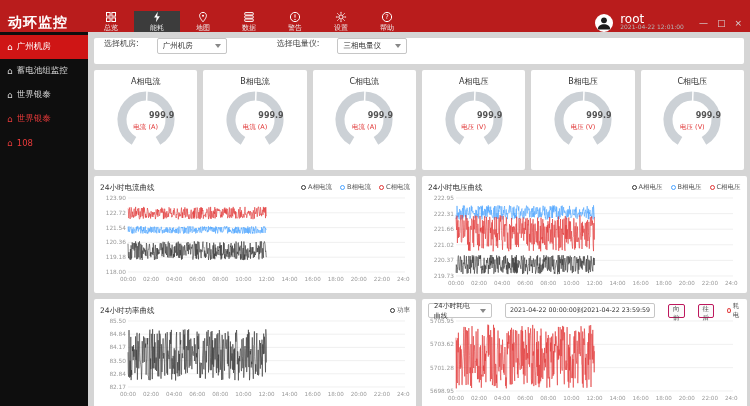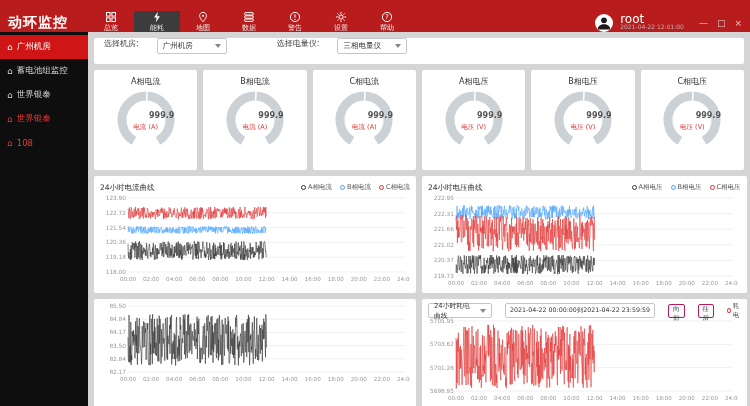--- a/index.html
+++ b/index.html
@@ -377,20 +377,29 @@
                 <text x="258.83333333333337" y="90" text-anchor="middle" font-size="5.6" fill="#999">20:00</text>
                 <text x="281.91666666666663" y="90" text-anchor="middle" font-size="5.6" fill="#999">22:00</text>
                 <text x="305" y="90" text-anchor="middle" font-size="5.6" fill="#999">24:00</text>
                 <polyline points="28.0,77.7 28.3,69.6 28.7,72.4 29.0,78.0 29.4,74.8 29.7,71.1 30.1,61.7 30.4,60.6 30.8,61.8 31.1,74.8 31.5,75.2 31.8,71.4 32.2,65.3 32.5,61.5 32.9,64.6 33.2,77.1 33.6,65.0 33.9,65.1 34.2,70.6 34.6,72.5 34.9,78.9 35.3,68.1 35.6,67.6 36.0,69.1 36.3,60.3 36.7,70.7 37.0,71.2 37.4,73.7 37.7,70.6 38.1,67.0 38.4,61.2 38.8,74.7 39.1,78.6 39.5,69.6 39.8,69.8 40.1,78.1 40.5,63.6 40.8,60.9 41.2,63.1 41.5,74.0 41.9,71.3 42.2,61.1 42.6,78.4 42.9,64.8 43.3,68.0 43.6,72.4 44.0,66.4 44.3,60.3 44.7,67.9 45.0,62.1 45.4,74.7 45.7,60.6 46.1,63.2 46.4,78.6 46.7,75.1 47.1,71.9 47.4,71.8 47.8,61.4 48.1,61.2 48.5,61.6 48.8,78.0 49.2,78.7 49.5,75.1 49.9,61.8 50.2,70.8 50.6,67.5 50.9,60.2 51.3,62.8 51.6,63.9 52.0,60.7 52.3,63.9 52.6,60.3 53.0,73.1 53.3,71.3 53.7,78.6 54.0,73.7 54.4,74.7 54.7,70.7 55.1,78.3 55.4,72.5 55.8,70.9 56.1,62.8 56.5,78.2 56.8,69.7 57.2,77.3 57.5,70.7 57.9,74.2 58.2,73.6 58.5,65.1 58.9,67.9 59.2,68.0 59.6,62.9 59.9,67.2 60.3,78.8 60.6,70.1 61.0,73.9 61.3,67.5 61.7,62.7 62.0,74.0 62.4,60.1 62.7,70.3 63.1,66.0 63.4,68.3 63.8,60.1 64.1,73.0 64.4,62.0 64.8,62.8 65.1,68.9 65.5,62.4 65.8,78.7 66.2,77.1 66.5,71.1 66.9,64.5 67.2,76.9 67.6,77.0 67.9,69.8 68.3,69.4 68.6,60.4 69.0,69.5 69.3,73.7 69.7,62.6 70.0,75.7 70.3,77.6 70.7,69.0 71.0,60.9 71.4,69.7 71.7,62.0 72.1,69.3 72.4,70.5 72.8,75.5 73.1,72.2 73.5,73.8 73.8,76.6 74.2,66.8 74.5,65.4 74.9,77.5 75.2,70.7 75.6,61.8 75.9,73.6 76.2,71.5 76.6,71.7 76.9,61.0 77.3,68.5 77.6,60.5 78.0,65.3 78.3,74.6 78.7,70.1 79.0,78.6 79.4,63.3 79.7,78.9 80.1,79.1 80.4,66.8 80.8,73.5 81.1,68.0 81.5,73.0 81.8,68.4 82.2,74.4 82.5,73.5 82.8,77.5 83.2,78.1 83.5,75.2 83.9,60.2 84.2,72.4 84.6,62.9 84.9,68.9 85.3,77.6 85.6,63.1 86.0,75.4 86.3,67.6 86.7,78.2 87.0,61.7 87.4,76.7 87.7,62.2 88.1,77.9 88.4,60.1 88.7,78.4 89.1,68.5 89.4,77.6 89.8,69.3 90.1,65.1 90.5,72.5 90.8,69.4 91.2,65.9 91.5,66.8 91.9,69.4 92.2,70.0 92.6,72.2 92.9,73.8 93.3,60.9 93.6,64.5 94.0,65.3 94.3,70.4 94.6,79.0 95.0,61.8 95.3,60.4 95.7,78.3 96.0,72.8 96.4,64.9 96.7,62.5 97.1,74.4 97.4,76.1 97.8,69.1 98.1,72.3 98.5,64.8 98.8,71.7 99.2,73.0 99.5,79.3 99.9,73.5 100.2,70.4 100.5,69.6 100.9,69.7 101.2,63.1 101.6,76.1 101.9,72.4 102.3,60.9 102.6,61.2 103.0,71.2 103.3,69.4 103.7,71.4 104.0,65.1 104.4,78.0 104.7,70.2 105.1,68.6 105.4,63.4 105.8,68.0 106.1,72.0 106.4,69.7 106.8,68.0 107.1,64.5 107.5,78.7 107.8,77.3 108.2,75.6 108.5,74.5 108.9,61.3 109.2,70.5 109.6,60.3 109.9,75.8 110.3,78.1 110.6,72.1 111.0,73.5 111.3,68.5 111.7,78.5 112.0,62.5 112.3,72.3 112.7,78.3 113.0,69.8 113.4,72.3 113.7,77.0 114.1,74.9 114.4,68.7 114.8,75.4 115.1,64.4 115.5,73.5 115.8,60.2 116.2,66.7 116.5,66.4 116.9,63.0 117.2,72.5 117.6,62.1 117.9,65.0 118.3,60.4 118.6,69.5 118.9,73.3 119.3,73.9 119.6,75.8 120.0,61.6 120.3,74.5 120.7,62.6 121.0,65.8 121.4,73.8 121.7,75.8 122.1,62.0 122.4,71.7 122.8,76.9 123.1,75.0 123.5,70.0 123.8,61.0 124.2,68.2 124.5,71.4 124.8,60.6 125.2,72.2 125.5,74.5 125.9,64.5 126.2,78.5 126.6,77.3 126.9,78.8 127.3,72.1 127.6,72.1 128.0,68.0 128.3,67.1 128.7,65.2 129.0,68.8 129.4,70.9 129.7,79.2 130.1,60.2 130.4,77.0 130.7,74.4 131.1,60.1 131.4,78.9 131.8,62.3 132.1,67.5 132.5,68.2 132.8,64.1 133.2,73.8 133.5,63.9 133.9,60.3 134.2,70.2 134.6,64.3 134.9,76.6 135.3,60.2 135.6,72.4 136.0,77.0 136.3,70.5 136.6,63.6 137.0,63.0 137.3,66.1 137.7,75.4 138.0,68.6 138.4,65.7 138.7,65.1 139.1,61.3 139.4,77.3 139.8,74.1 140.1,61.1 140.5,61.5 140.8,69.3 141.2,62.2 141.5,67.8 141.9,63.4 142.2,60.7 142.5,63.7 142.9,75.4 143.2,64.7 143.6,62.2 143.9,68.2 144.3,78.1 144.6,71.0 145.0,71.1 145.3,76.8 145.7,75.9 146.0,62.0 146.4,62.3 146.7,61.0 147.1,61.9 147.4,76.4 147.8,75.0 148.1,70.5 148.4,66.5 148.8,62.3 149.1,68.0 149.5,64.3 149.8,74.9 150.2,78.8 150.5,63.9 150.9,74.8 151.2,68.0 151.6,60.9 151.9,61.6 152.3,71.5 152.6,63.5 153.0,64.4 153.3,73.2 153.7,65.7 154.0,73.5 154.4,74.5 154.7,66.0 155.0,68.3 155.4,61.4 155.7,69.6 156.1,70.4 156.4,61.3 156.8,65.2 157.1,66.8 157.5,71.6 157.8,75.3 158.2,77.0 158.5,64.0 158.9,76.3 159.2,66.3 159.6,60.4 159.9,64.4 160.3,76.0 160.6,78.1 160.9,64.7 161.3,74.7 161.6,71.9 162.0,65.7 162.3,76.9 162.7,75.3 163.0,61.1 163.4,63.7 163.7,69.4 164.1,71.8 164.4,73.7 164.8,76.3 165.1,67.2 165.5,62.8 165.8,70.2 166.2,63.0 166.5,70.0" fill="none" stroke="#333333" stroke-width="0.6"></polyline>
                 <polyline points="28.0,19.8 28.3,23.9 28.7,20.9 29.0,10.9 29.4,17.0 29.7,22.4 30.1,17.9 30.4,22.1 30.8,17.3 31.1,24.3 31.5,14.0 31.8,14.6 32.2,19.9 32.5,15.8 32.9,15.8 33.2,24.4 33.6,20.3 33.9,16.2 34.2,15.7 34.6,13.2 34.9,23.4 35.3,10.5 35.6,21.6 36.0,13.8 36.3,10.6 36.7,12.9 37.0,20.0 37.4,21.7 37.7,16.0 38.1,14.5 38.4,24.6 38.8,16.0 39.1,12.8 39.5,16.0 39.8,16.0 40.1,19.9 40.5,19.8 40.8,18.6 41.2,17.5 41.5,12.3 41.9,23.7 42.2,23.4 42.6,20.7 42.9,14.0 43.3,10.7 43.6,16.1 44.0,11.8 44.3,17.6 44.7,16.7 45.0,15.9 45.4,17.6 45.7,17.9 46.1,19.2 46.4,18.0 46.7,22.5 47.1,23.2 47.4,22.4 47.8,14.8 48.1,21.3 48.5,15.4 48.8,20.5 49.2,19.9 49.5,19.1 49.9,22.2 50.2,11.1 50.6,22.6 50.9,23.5 51.3,12.1 51.6,14.3 52.0,13.8 52.3,12.5 52.6,12.0 53.0,10.9 53.3,21.7 53.7,11.9 54.0,24.4 54.4,10.7 54.7,20.1 55.1,16.2 55.4,20.3 55.8,20.0 56.1,19.7 56.5,13.9 56.8,18.3 57.2,22.7 57.5,14.5 57.9,20.7 58.2,17.2 58.5,11.4 58.9,19.9 59.2,21.9 59.6,11.7 59.9,17.8 60.3,10.3 60.6,16.3 61.0,11.8 61.3,17.6 61.7,15.5 62.0,19.8 62.4,15.1 62.7,11.6 63.1,19.6 63.4,15.0 63.8,20.3 64.1,20.3 64.4,21.6 64.8,22.7 65.1,22.8 65.5,18.9 65.8,12.7 66.2,24.7 66.5,11.1 66.9,18.1 67.2,22.8 67.6,18.8 67.9,11.2 68.3,13.6 68.6,23.1 69.0,18.1 69.3,24.0 69.7,19.2 70.0,10.4 70.3,23.4 70.7,15.3 71.0,16.7 71.4,10.6 71.7,13.5 72.1,11.1 72.4,13.7 72.8,15.2 73.1,21.8 73.5,21.0 73.8,11.3 74.2,24.5 74.5,20.8 74.9,19.0 75.2,20.2 75.6,15.0 75.9,18.1 76.2,12.9 76.6,11.0 76.9,20.3 77.3,21.5 77.6,22.2 78.0,14.8 78.3,14.4 78.7,19.5 79.0,18.0 79.4,24.1 79.7,19.1 80.1,18.2 80.4,17.5 80.8,14.7 81.1,14.5 81.5,10.4 81.8,17.7 82.2,16.8 82.5,11.4 82.8,11.0 83.2,15.5 83.5,17.7 83.9,24.2 84.2,24.3 84.6,17.2 84.9,12.6 85.3,14.6 85.6,20.5 86.0,11.7 86.3,23.6 86.7,17.9 87.0,22.5 87.4,20.0 87.7,23.0 88.1,13.7 88.4,23.5 88.7,12.4 89.1,10.3 89.4,10.6 89.8,11.1 90.1,12.5 90.5,15.6 90.8,11.5 91.2,23.1 91.5,23.6 91.9,23.8 92.2,21.4 92.6,16.5 92.9,20.6 93.3,17.3 93.6,14.2 94.0,13.5 94.3,19.1 94.6,21.8 95.0,22.9 95.3,18.5 95.7,15.9 96.0,23.8 96.4,18.9 96.7,16.6 97.1,13.5 97.4,20.5 97.8,20.9 98.1,13.1 98.5,10.6 98.8,13.0 99.2,18.3 99.5,11.9 99.9,11.7 100.2,12.8 100.5,13.5 100.9,15.4 101.2,13.6 101.6,22.4 101.9,16.5 102.3,16.4 102.6,17.6 103.0,21.7 103.3,22.4 103.7,13.6 104.0,17.3 104.4,13.2 104.7,22.0 105.1,18.1 105.4,21.7 105.8,11.1 106.1,21.0 106.4,22.3 106.8,16.3 107.1,19.7 107.5,14.7 107.8,13.2 108.2,12.4 108.5,18.8 108.9,17.4 109.2,12.2 109.6,15.9 109.9,15.2 110.3,23.2 110.6,20.0 111.0,14.5 111.3,13.6 111.7,22.1 112.0,12.5 112.3,20.1 112.7,21.7 113.0,17.3 113.4,22.2 113.7,19.4 114.1,20.2 114.4,17.9 114.8,10.9 115.1,11.1 115.5,11.0 115.8,15.5 116.2,13.5 116.5,20.3 116.9,11.7 117.2,22.8 117.6,22.3 117.9,24.6 118.3,15.5 118.6,14.4 118.9,19.7 119.3,19.8 119.6,24.3 120.0,17.1 120.3,22.8 120.7,16.8 121.0,16.1 121.4,15.4 121.7,22.7 122.1,11.2 122.4,15.2 122.8,12.4 123.1,11.5 123.5,14.6 123.8,22.9 124.2,12.5 124.5,23.0 124.8,10.5 125.2,16.6 125.5,11.3 125.9,17.5 126.2,10.4 126.6,14.3 126.9,14.2 127.3,16.3 127.6,14.9 128.0,11.3 128.3,22.0 128.7,12.2 129.0,17.2 129.4,21.5 129.7,24.5 130.1,23.5 130.4,16.3 130.7,19.0 131.1,24.0 131.4,13.4 131.8,20.9 132.1,22.2 132.5,19.0 132.8,15.7 133.2,11.1 133.5,12.0 133.9,20.1 134.2,10.6 134.6,20.8 134.9,17.5 135.3,15.4 135.6,12.1 136.0,17.4 136.3,18.0 136.6,15.7 137.0,15.7 137.3,17.8 137.7,17.5 138.0,19.9 138.4,24.5 138.7,21.3 139.1,15.3 139.4,22.1 139.8,15.0 140.1,14.0 140.5,21.6 140.8,15.3 141.2,18.6 141.5,10.9 141.9,19.7 142.2,19.5 142.5,14.7 142.9,22.9 143.2,22.2 143.6,21.6 143.9,20.8 144.3,18.8 144.6,17.4 145.0,14.4 145.3,19.2 145.7,19.9 146.0,18.8 146.4,20.3 146.7,14.7 147.1,16.5 147.4,13.7 147.8,22.5 148.1,11.9 148.4,15.2 148.8,18.2 149.1,23.8 149.5,20.3 149.8,19.0 150.2,19.0 150.5,18.2 150.9,17.6 151.2,21.8 151.6,14.4 151.9,19.8 152.3,18.2 152.6,17.1 153.0,21.3 153.3,21.1 153.7,20.9 154.0,16.9 154.4,19.4 154.7,14.5 155.0,15.5 155.4,15.2 155.7,12.5 156.1,18.9 156.4,21.4 156.8,17.6 157.1,18.1 157.5,14.9 157.8,14.8 158.2,22.8 158.5,17.6 158.9,15.6 159.2,11.1 159.6,18.2 159.9,16.3 160.3,24.1 160.6,13.8 160.9,24.2 161.3,17.2 161.6,18.9 162.0,15.0 162.3,21.1 162.7,19.6 163.0,19.3 163.4,21.8 163.7,22.7 164.1,17.5 164.4,14.6 164.8,12.0 165.1,24.4 165.5,10.3 165.8,14.1 166.2,20.0 166.5,23.1" fill="none" stroke="#4aa3ff" stroke-width="0.6"></polyline>
                 <polyline points="28.0,22.6 28.3,30.3 28.7,35.0 29.0,20.7 29.4,48.0 29.7,27.9 30.1,25.3 30.4,43.0 30.8,32.1 31.1,42.0 31.5,38.4 31.8,37.4 32.2,25.9 32.5,25.3 32.9,20.0 33.2,46.6 33.6,47.4 33.9,45.7 34.2,20.1 34.6,21.3 34.9,29.1 35.3,42.9 35.6,35.8 36.0,25.5 36.3,29.8 36.7,41.6 37.0,37.7 37.4,34.2 37.7,20.1 38.1,23.3 38.4,27.1 38.8,34.7 39.1,23.1 39.5,49.5 39.8,28.5 40.1,25.8 40.5,55.5 40.8,31.8 41.2,55.3 41.5,47.2 41.9,56.0 42.2,53.9 42.6,31.0 42.9,30.8 43.3,34.7 43.6,23.7 44.0,25.5 44.3,25.6 44.7,47.8 45.0,47.6 45.4,21.2 45.7,52.1 46.1,24.9 46.4,33.8 46.7,34.3 47.1,22.4 47.4,20.7 47.8,37.1 48.1,38.2 48.5,30.6 48.8,20.8 49.2,42.4 49.5,50.1 49.9,28.9 50.2,34.4 50.6,55.4 50.9,39.0 51.3,45.7 51.6,51.2 52.0,21.0 52.3,36.4 52.6,32.9 53.0,37.6 53.3,33.0 53.7,32.5 54.0,53.1 54.4,25.2 54.7,38.3 55.1,30.8 55.4,53.4 55.8,26.0 56.1,38.8 56.5,21.3 56.8,22.0 57.2,31.7 57.5,43.8 57.9,36.8 58.2,29.5 58.5,21.8 58.9,30.8 59.2,51.3 59.6,46.1 59.9,38.7 60.3,25.0 60.6,51.4 61.0,38.1 61.3,33.6 61.7,21.9 62.0,24.3 62.4,38.0 62.7,32.8 63.1,50.4 63.4,34.7 63.8,27.4 64.1,44.3 64.4,24.9 64.8,42.8 65.1,56.3 65.5,51.9 65.8,34.5 66.2,39.5 66.5,36.5 66.9,22.0 67.2,40.0 67.6,42.2 67.9,34.4 68.3,51.1 68.6,22.3 69.0,46.3 69.3,38.2 69.7,52.9 70.0,39.1 70.3,39.0 70.7,38.3 71.0,22.6 71.4,45.0 71.7,30.1 72.1,20.1 72.4,26.6 72.8,22.8 73.1,21.3 73.5,35.6 73.8,45.2 74.2,45.4 74.5,54.8 74.9,44.1 75.2,20.9 75.6,36.8 75.9,41.5 76.2,34.3 76.6,29.3 76.9,46.7 77.3,30.0 77.6,29.1 78.0,30.6 78.3,22.3 78.7,28.0 79.0,43.6 79.4,53.4 79.7,37.6 80.1,51.8 80.4,52.7 80.8,56.2 81.1,38.9 81.5,29.1 81.8,37.2 82.2,54.1 82.5,30.6 82.8,54.5 83.2,45.9 83.5,23.0 83.9,34.4 84.2,43.4 84.6,32.0 84.9,37.0 85.3,31.3 85.6,33.3 86.0,39.1 86.3,31.6 86.7,35.4 87.0,43.9 87.4,49.7 87.7,33.8 88.1,28.7 88.4,52.0 88.7,21.7 89.1,48.5 89.4,49.8 89.8,37.6 90.1,38.8 90.5,52.1 90.8,24.1 91.2,23.0 91.5,33.4 91.9,38.6 92.2,25.7 92.6,23.6 92.9,31.2 93.3,42.9 93.6,40.1 94.0,28.4 94.3,38.6 94.6,25.4 95.0,22.7 95.3,22.5 95.7,45.6 96.0,32.9 96.4,36.3 96.7,39.0 97.1,26.7 97.4,34.9 97.8,23.5 98.1,33.3 98.5,38.0 98.8,49.0 99.2,22.9 99.5,50.5 99.9,29.4 100.2,30.3 100.5,24.9 100.9,49.2 101.2,55.8 101.6,38.9 101.9,46.7 102.3,23.1 102.6,47.4 103.0,47.4 103.3,30.0 103.7,28.4 104.0,49.3 104.4,37.7 104.7,30.1 105.1,24.2 105.4,55.8 105.8,29.4 106.1,36.2 106.4,49.2 106.8,41.0 107.1,28.6 107.5,35.1 107.8,40.6 108.2,47.1 108.5,36.2 108.9,36.6 109.2,48.3 109.6,22.6 109.9,50.3 110.3,29.6 110.6,26.1 111.0,54.1 111.3,46.4 111.7,46.5 112.0,53.6 112.3,30.9 112.7,56.3 113.0,22.6 113.4,29.7 113.7,44.3 114.1,42.0 114.4,48.3 114.8,24.2 115.1,48.1 115.5,28.3 115.8,31.3 116.2,45.7 116.5,49.8 116.9,31.6 117.2,42.0 117.6,50.4 117.9,54.2 118.3,41.1 118.6,31.8 118.9,55.1 119.3,30.2 119.6,37.5 120.0,26.2 120.3,46.2 120.7,33.7 121.0,28.8 121.4,33.1 121.7,22.0 122.1,48.6 122.4,42.4 122.8,34.5 123.1,47.2 123.5,28.1 123.8,29.2 124.2,48.6 124.5,24.0 124.8,41.4 125.2,54.6 125.5,45.2 125.9,30.8 126.2,29.8 126.6,42.4 126.9,25.6 127.3,26.2 127.6,38.9 128.0,55.1 128.3,34.3 128.7,34.8 129.0,29.6 129.4,25.0 129.7,35.9 130.1,42.5 130.4,21.5 130.7,55.8 131.1,31.2 131.4,38.3 131.8,53.1 132.1,35.5 132.5,24.0 132.8,52.2 133.2,43.4 133.5,33.9 133.9,33.9 134.2,55.1 134.6,24.5 134.9,38.9 135.3,38.2 135.6,39.9 136.0,23.6 136.3,34.9 136.6,52.9 137.0,55.8 137.3,21.1 137.7,43.8 138.0,30.1 138.4,47.4 138.7,22.8 139.1,44.0 139.4,34.3 139.8,42.5 140.1,48.7 140.5,31.9 140.8,22.5 141.2,44.1 141.5,26.3 141.9,40.3 142.2,43.8 142.5,26.5 142.9,46.4 143.2,43.8 143.6,36.1 143.9,46.9 144.3,51.5 144.6,53.6 145.0,42.2 145.3,41.9 145.7,23.3 146.0,23.4 146.4,41.2 146.7,54.6 147.1,31.2 147.4,53.1 147.8,39.5 148.1,27.5 148.4,36.9 148.8,46.9 149.1,40.0 149.5,31.5 149.8,47.0 150.2,44.0 150.5,42.7 150.9,47.7 151.2,53.2 151.6,53.1 151.9,20.3 152.3,36.6 152.6,40.3 153.0,44.7 153.3,38.7 153.7,28.1 154.0,54.0 154.4,26.8 154.7,41.2 155.0,30.7 155.4,37.5 155.7,37.4 156.1,33.8 156.4,36.2 156.8,44.6 157.1,27.9 157.5,28.3 157.8,50.9 158.2,39.6 158.5,26.7 158.9,52.2 159.2,36.4 159.6,24.9 159.9,46.0 160.3,40.2 160.6,37.4 160.9,26.9 161.3,53.7 161.6,42.3 162.0,42.1 162.3,22.2 162.7,22.5 163.0,31.0 163.4,23.7 163.7,21.4 164.1,29.8 164.4,25.6 164.8,32.2 165.1,49.6 165.5,56.1 165.8,28.1 166.2,44.6 166.5,22.2" fill="none" stroke="#e03434" stroke-width="0.6"></polyline>
               </svg></div>
         </section>
 
         <section class="card chart-card">
+          <div class="chart-head">
+            <h3 class="chart-title">24小时功率曲线</h3>
+            <div class="legend">
+              <span class="legend-item">
+                  <i class="legend-dot" style="border-color: rgb(51, 51, 51);"></i>
+                  <span>功率</span>
+                </span>
+            </div>
+          </div>
           <div class="plot"><svg width="310" height="80" viewBox="0 0 310 80">
                 <line x1="28" x2="305" y1="3" y2="3" stroke="#e9e9e9" stroke-width="0.7"></line>
                 <text x="26" y="5" text-anchor="end" font-size="5.8" fill="#999">85.50</text>
                 <line x1="28" x2="305" y1="16.2" y2="16.2" stroke="#e9e9e9" stroke-width="0.7"></line>
                 <text x="26" y="18.2" text-anchor="end" font-size="5.8" fill="#999">84.84</text>
                 <line x1="28" x2="305" y1="29.4" y2="29.4" stroke="#e9e9e9" stroke-width="0.7"></line>
                 <text x="26" y="31.4" text-anchor="end" font-size="5.8" fill="#999">84.17</text>
                 <line x1="28" x2="305" y1="42.6" y2="42.6" stroke="#e9e9e9" stroke-width="0.7"></line>
                 <text x="26" y="44.6" text-anchor="end" font-size="5.8" fill="#999">83.50</text>
                 <line x1="28" x2="305" y1="55.8" y2="55.8" stroke="#e9e9e9" stroke-width="0.7"></line>

